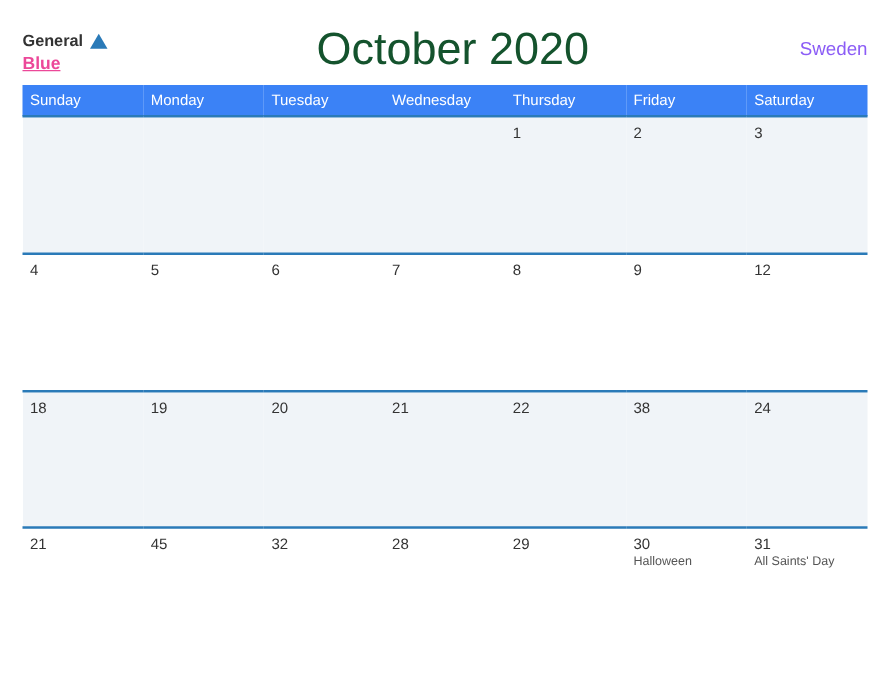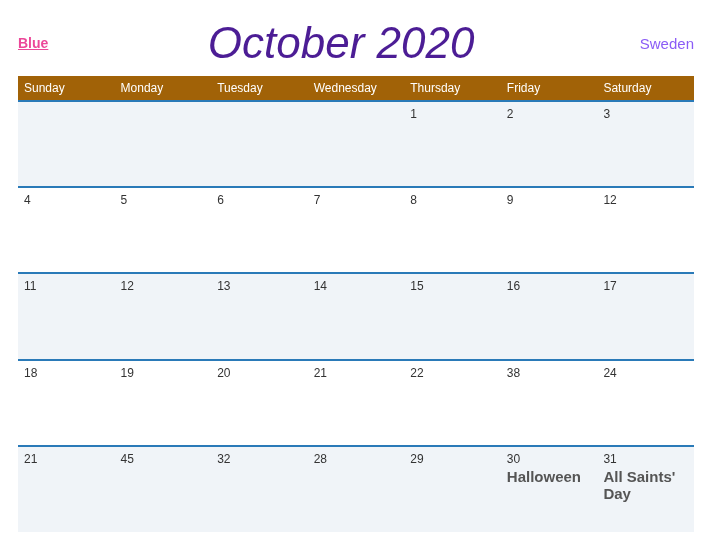--- a/index.html
+++ b/index.html
@@ -59,44 +59,43 @@
       flex-direction: column;
       align-items: flex-start;
     }
 
     .logo-row {
       display: flex;
       align-items: center;
     }
 
     .title {
-      font-size: 44px;
+      font-size: 36px;
       font-weight: normal;
-      color: #4c1d95;
+      color: #14532d;
       text-align: center;
       flex: 1;
-      font-style: italic;
     }
 
     .country {
       font-size: 15px;
       color: #8b5cf6;
       min-width: 60px;
       text-align: right;
     }
 
     
     .calendar {
       width: 100%;
       border-collapse: collapse;
       flex: 1;
     }
 
     .calendar thead tr {
-      background-color: #a16207;
+      background-color: #3b82f6;
       margin-top: 48px;
     }
 
     .calendar thead th {
       color: #fff;
       font-size: 12px;
       font-weight: normal;
       padding: 5px 6px;
       text-align: left;
       border: none;
@@ -125,35 +124,41 @@
       position: relative;
     }
 
     .date-num {
       font-size: 12px;
       color: #333;
       display: block;
     }
 
     .event-label {
-      font-size: 15px;
+      font-size: 10px;
       color: #555;
       display: block;
       margin-top: 2px;
-      font-weight: bold;
     }
   </style>
 </head>
 <body>
 
 <div class="page">
 
   <div class="header">
     <div class="logo">
       <div class="logo-block">
+        <div class="logo-row">
+          <span class="logo-text-general">General</span>
+
+          <svg class="logo-icon" viewBox="0 0 22 22">
+            <polygon points="4,18 18,18 11,6" fill="#2a7ab8"></polygon>
+          </svg>
+        </div>
         <span class="logo-text-blue">Blue</span>
       </div>
     </div>
     <h1 class="title">October 2020</h1>
     <span class="country">Sweden</span>
   </div>
 
   <table class="calendar">
     <thead>
       <tr>
@@ -200,43 +205,20 @@
           </td>
           <td>
             <span class="date-num">9</span>
           </td>
           <td>
             <span class="date-num">12</span>
           </td>
         </tr>
         <tr>
           <td>
-            <span class="date-num">11</span>
-          </td>
-          <td>
-            <span class="date-num">12</span>
-          </td>
-          <td>
-            <span class="date-num">13</span>
-          </td>
-          <td>
-            <span class="date-num">14</span>
-          </td>
-          <td>
-            <span class="date-num">15</span>
-          </td>
-          <td>
-            <span class="date-num">16</span>
-          </td>
-          <td>
-            <span class="date-num">17</span>
-          </td>
-        </tr>
-        <tr>
-          <td>
             <span class="date-num">18</span>
           </td>
           <td>
             <span class="date-num">19</span>
           </td>
           <td>
             <span class="date-num">20</span>
           </td>
           <td>
             <span class="date-num">21</span>

